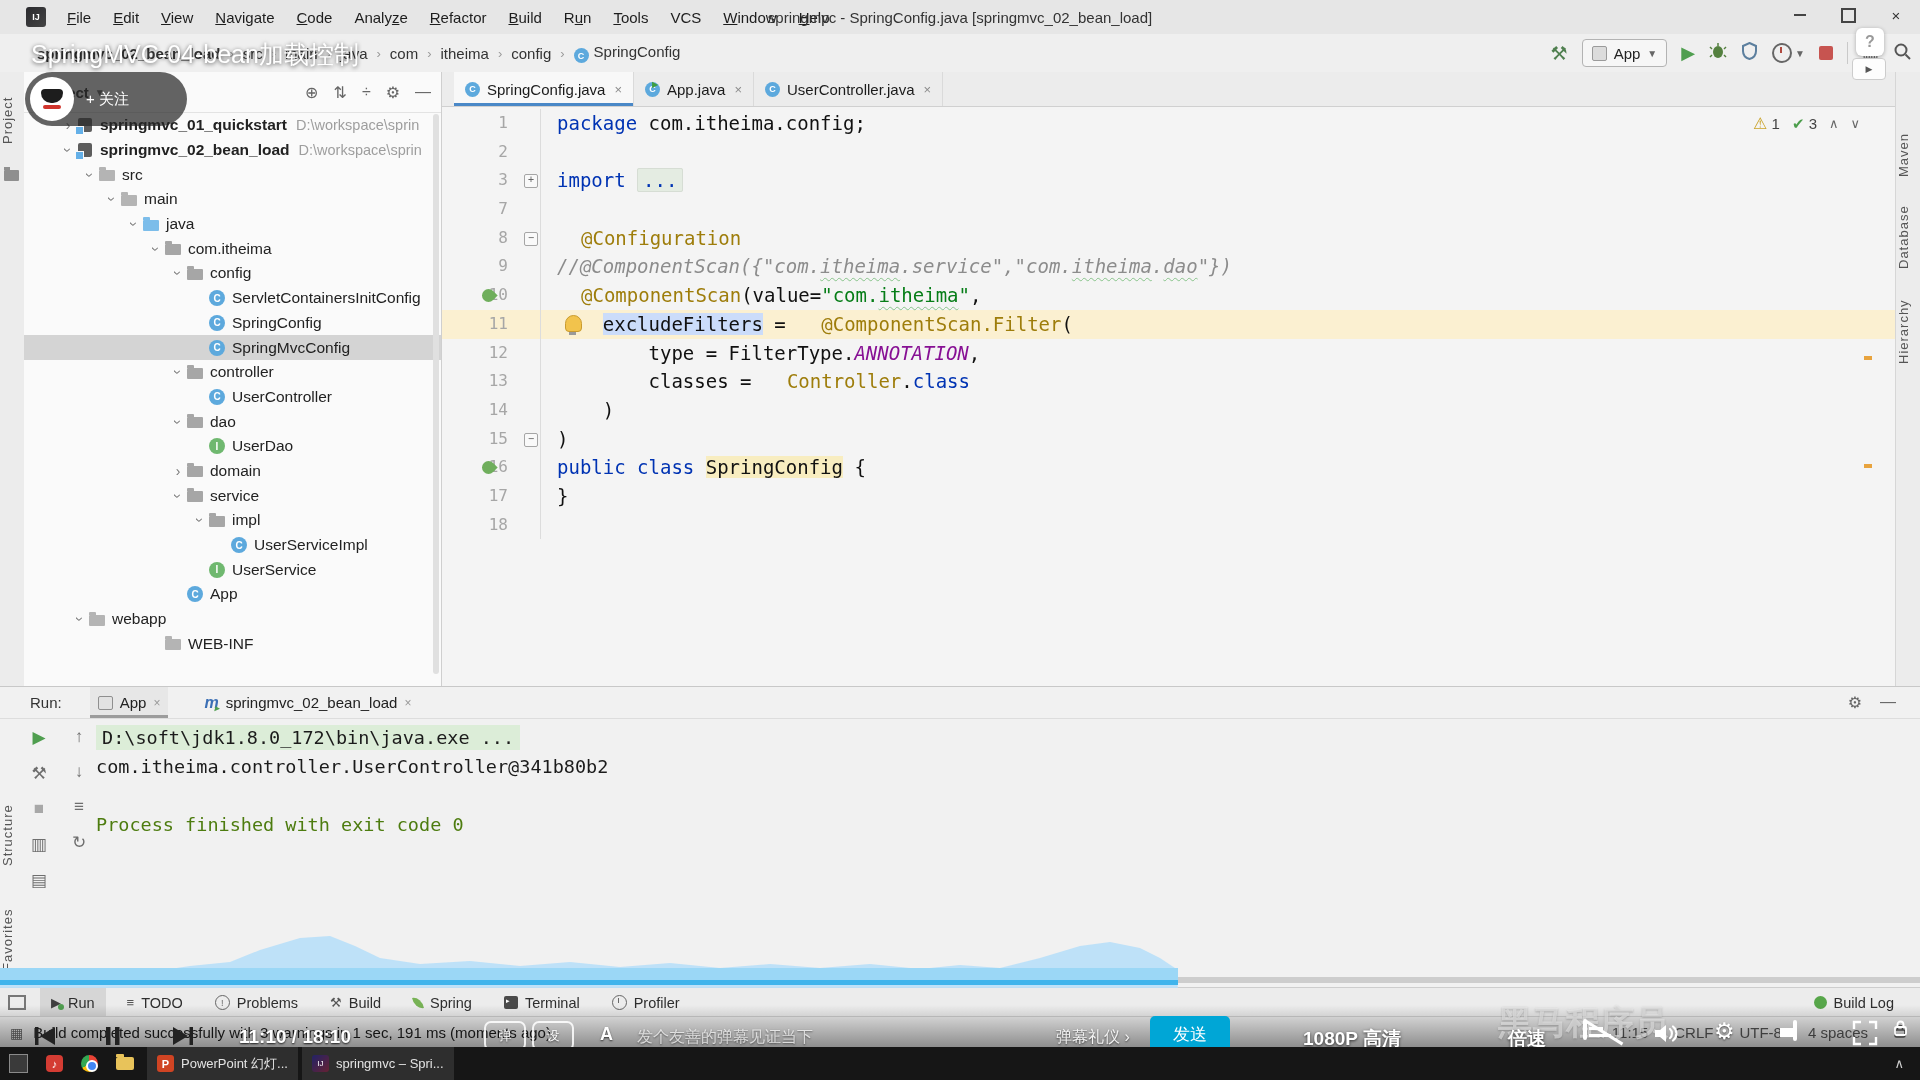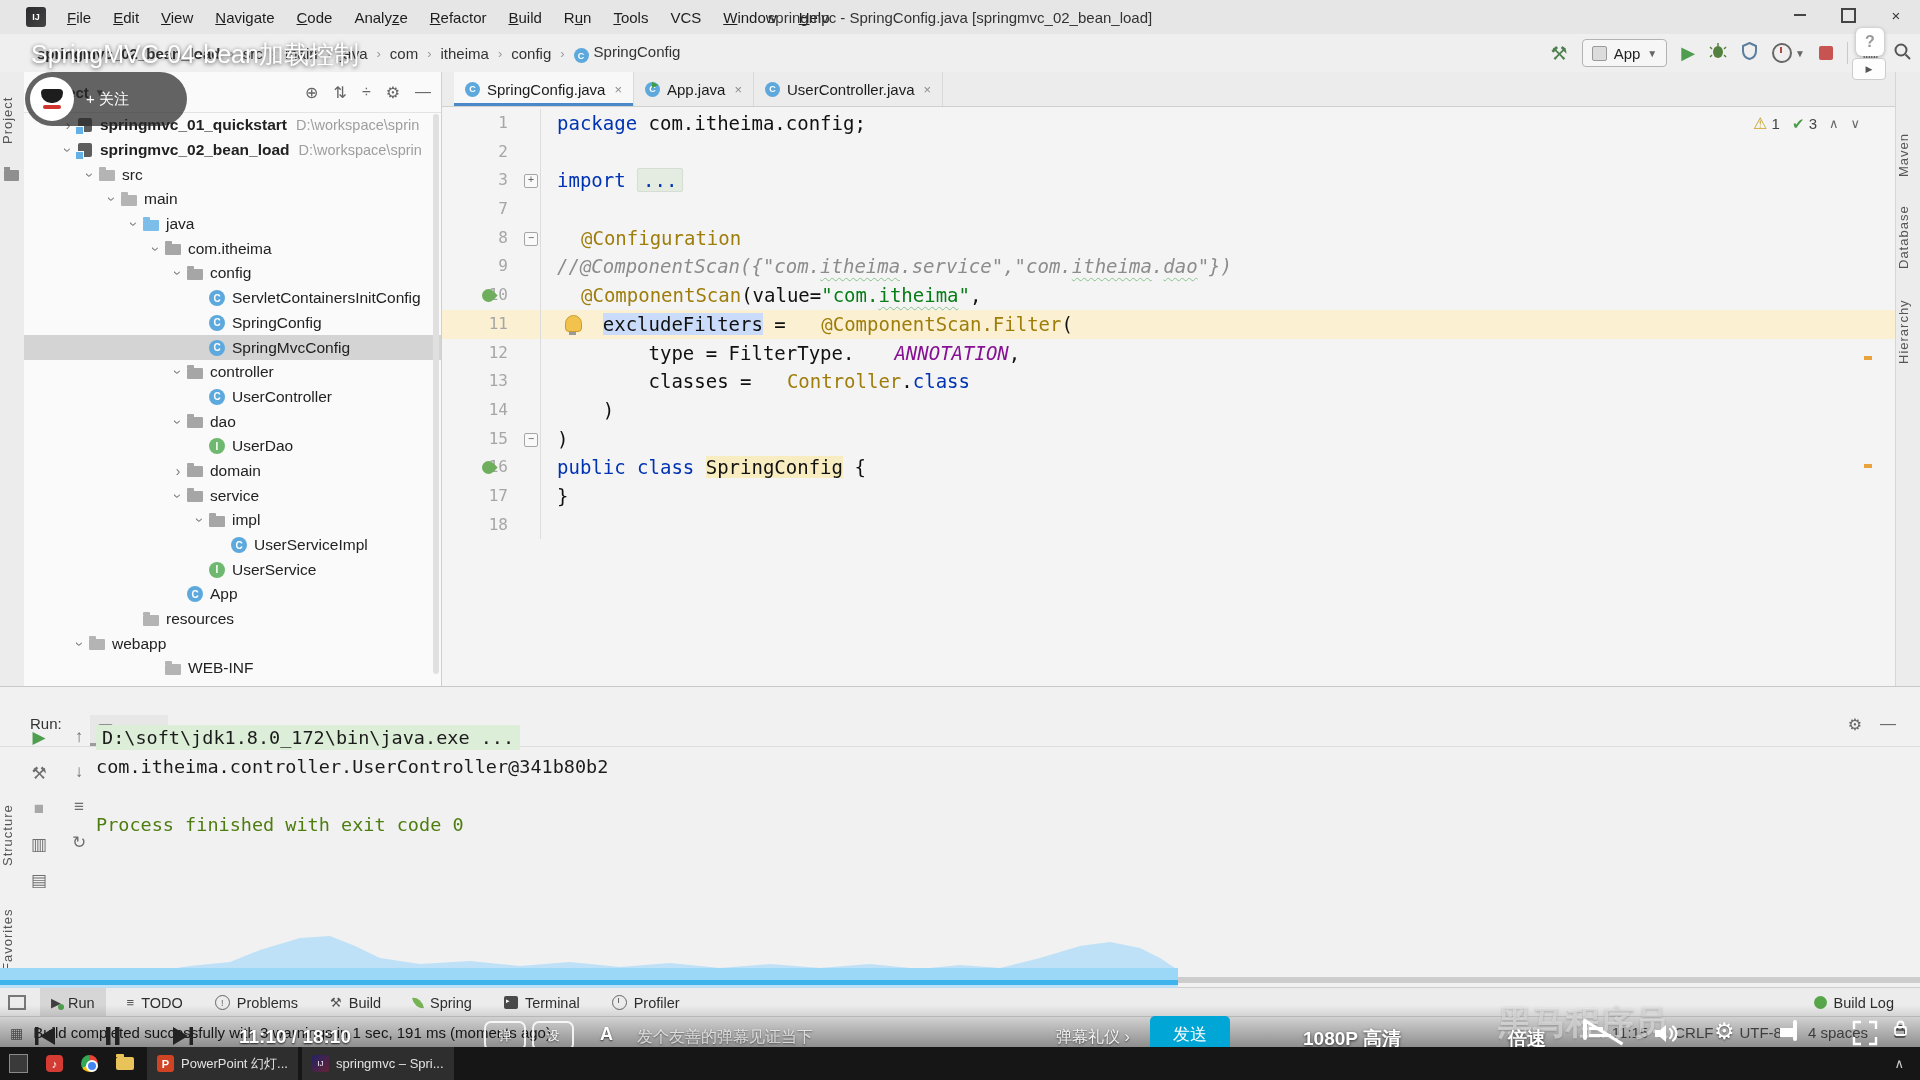--- a/index.html
+++ b/index.html
@@ -82,39 +82,39 @@
   .gicon{position:absolute;left:40px;top:8px;width:13px;height:13px;border-radius:50% 0 50% 50%;background:#6fae5c;transform:rotate(45deg);}
   .foldc{flex:0 0 18px;position:relative;border-right:1px solid #dcdcdc;margin-right:0;}
   .fbox{position:absolute;left:2px;top:8px;width:12px;height:12px;border:1px solid #a5a5a5;background:#f9f9f9;color:#666;font-size:10px;line-height:10px;text-align:center;border-radius:2px;}
   .ctext{font-family:"DejaVu Sans Mono",monospace;white-space:pre;padding-left:16px;position:relative;color:#111;}
   .tk-kw{color:#0033b3;}
   .tk-ann{color:#9e7d0b;margin-left:24px;}
   .tk-cmt{color:#8c8c8c;font-style:italic;}
   .tk-cmtu{color:#8c8c8c;font-style:italic;text-decoration:underline wavy #88c38a 1px;text-underline-offset:4px;}
   .tk-str{color:#067d17;}
   .tk-stru{color:#067d17;text-decoration:underline wavy #88c38a 1px;text-underline-offset:4px;}
-  .tk-pur{color:#871094;font-style:italic;margin-left:40px;}
+  .tk-pur{color:#871094;font-style:italic;}
   .tk-pl{color:#111;}
   .tk-hl{color:#111;background:#cbdcfa;}
   .tk-clshl{color:#111;background:#f8edc0;}
   .tk-fold{color:#0033b3;background:#e4ece2;padding:0 5px;border:1px solid #d6ddd4;border-radius:2px;}
   .bulb{position:absolute;left:24px;top:5px;width:15px;height:15px;background:#f2c34c;border-radius:50% 50% 4px 4px;border:1px solid #c99b2e;}
   .bulb::after{content:"";position:absolute;left:3px;bottom:-4px;width:7px;height:3px;background:#9a9a9a;}
   .ewidget{position:absolute;right:36px;top:42px;display:flex;align-items:center;gap:12px;font-size:15px;color:#444;}
   .warn-t{color:#c9a227;font-size:16px;}
   .ok-c{color:#4c9e4c;font-size:15px;}
   .updn{color:#666;font-size:13px;}
   .smark{position:absolute;width:8px;height:4px;background:#e8a33d;right:24px;}
 
   
   .rstripe{position:absolute;right:0;top:72px;width:24px;height:614px;background:#ececec;border-left:1px solid #d6d6d6;}
 
   
   .runpanel{position:absolute;left:0;top:686px;width:1920px;height:301px;background:#f1f1f1;border-top:1px solid #c8c8c8;}
-  .rhead{position:relative;height:31px;display:flex;border-bottom:1px solid #ddd;margin-top:28px;}
+  .rhead{position:relative;height:31px;display:flex;align-items:center;border-bottom:1px solid #ddd;}
   .rlabel{font-size:15px;color:#333;margin-left:30px;}
   .rtab{display:flex;align-items:center;gap:7px;margin-left:28px;height:31px;padding:0 8px;font-size:15px;color:#222;position:relative;}
   .rtab.active{box-shadow:inset 0 -3px 0 #9c9c9c;background:#e7e7e7;}
   .rtab .x{color:#999;font-size:12px;}
   .apptab-ic{width:13px;height:12px;border:1px solid #8f8f8f;background:#e2e2e2;border-radius:2px;}
   .mvn{color:#3b6fb5;font-style:italic;font-weight:bold;font-size:16px;position:relative;}
   .mvn::after{content:"▸";color:#4f9e4f;font-size:9px;position:absolute;left:10px;bottom:-1px;}
   .rtools{position:absolute;right:24px;display:flex;gap:18px;color:#666;font-size:16px;}
   .runtb{position:absolute;left:26px;top:40px;display:flex;gap:14px;}
   .runtb .col{display:flex;flex-direction:column;gap:15px;align-items:center;width:26px;color:#6e6e6e;font-size:17px;}
@@ -443,27 +443,20 @@
           </span>
       <span class="tlabel ">UserService</span>
     </div>
         <div class="trow " style="padding-left:146px">
       <span class="chev"></span>
           <span class="tico">
             <span class="cls-ic">C</span>
           </span>
       <span class="tlabel ">App</span>
     </div>
-        <div class="trow " style="padding-left:102px">
-      <span class="chev"></span>
-          <span class="tico">
-            <span class="fold-ic"></span>
-          </span>
-      <span class="tlabel ">resources</span>
-    </div>
         <div class="trow " style="padding-left:48px">
       <span class="chev exp">›</span>
           <span class="tico">
             <span class="fold-ic"></span>
           </span>
       <span class="tlabel ">webapp</span>
     </div>
         <div class="trow " style="padding-left:124px">
       <span class="chev"></span>
           <span class="tico">

